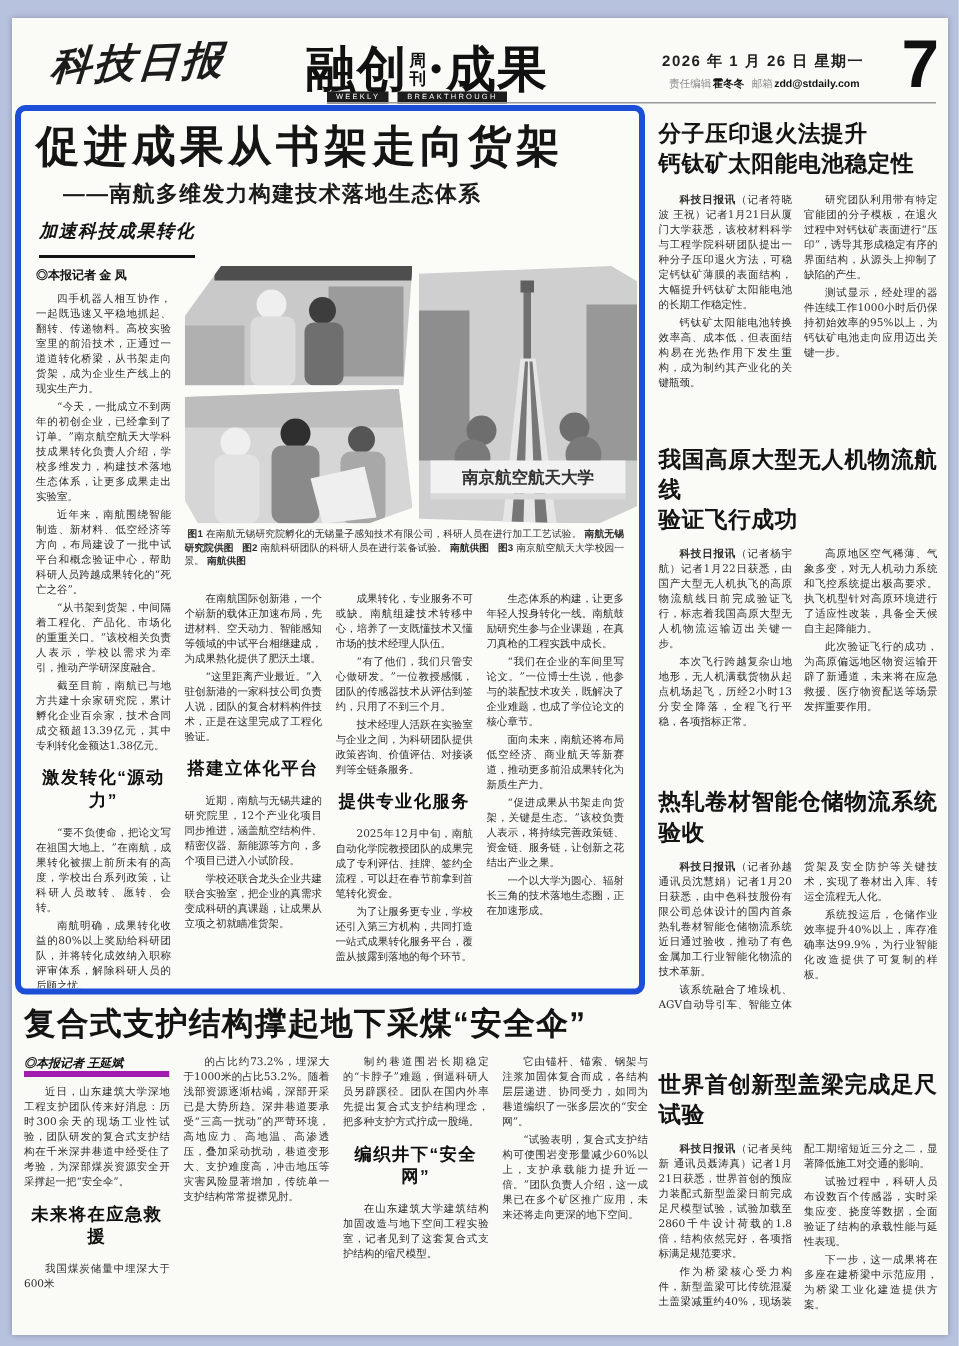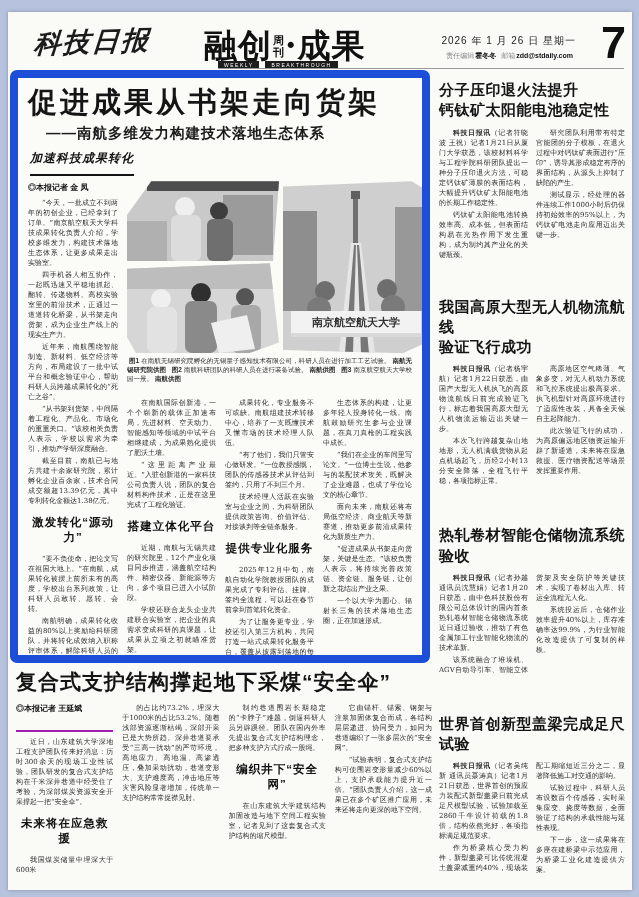--- a/index.html
+++ b/index.html
@@ -12,26 +12,26 @@
     font-weight:700;font-style:italic;transform:skewX(-6deg) rotate(-2deg);color:#1c1c1c;letter-spacing:2px;}
   .section-title{position:absolute;left:196px;top:12px;color:#111;font-family:"DejaVu Serif",serif;
     font-weight:900;font-size:33px;letter-spacing:1px;display:flex;align-items:center;}
   .section-small{display:inline-flex;flex-direction:column;font-size:11px;font-weight:700;
     line-height:1.05;margin:0 1px;letter-spacing:0;}
   .bars{position:absolute;left:210px;top:49px;display:flex;gap:6px;}
   .bar{background:#1d1d1d;color:#fff;font-size:5px;letter-spacing:1.5px;line-height:8px;height:8px;
     padding:0 6px;text-align:center;}
   .head-rule{position:absolute;left:210px;right:8px;top:56px;border-top:1px solid #9a9a9a;}
   .dateblock{position:absolute;right:56px;top:22px;text-align:right;color:#222;}
-  .date-line{font-size:10px;font-weight:400;letter-spacing:1px;}
+  .date-line{font-size:10px;font-weight:700;letter-spacing:1px;}
   .editor-line{font-size:7px;margin-top:3px;color:#888;}
   .editor-line b{color:#111;margin:0 3px 0 1px;}
   .pagenum{position:absolute;right:6px;top:8px;font-size:45px;font-weight:900;color:#101010;line-height:1;}
   
-  .feature{position:absolute;left:2px;top:58px;width:420px;height:593px;border:8px solid #1d4ed8;
+  .feature{position:absolute;left:2px;top:58px;width:420px;height:593px;border:4px solid #1d4ed8;
     border-radius:7px;background:#fbfbf8;padding:8px 10px;box-sizing:border-box;overflow:hidden;}
   .f-headline{font-size:29px;font-weight:900;color:#151515;letter-spacing:3px;line-height:1.15;}
   .f-subtitle{font-size:14.5px;font-weight:800;color:#1b1b1b;margin:5px 0 0 18px;letter-spacing:1px;}
   .f-tag{display:inline-block;font-size:12px;font-weight:900;font-style:italic;color:#141414;
     border-bottom:2.5px solid #141414;padding-bottom:7px;margin:7px 0 5px 2px;letter-spacing:1px;}
   .f-body{display:flex;gap:9px;}
   .smalltext p{font-size:7px;line-height:10px;color:#2d2d2d;text-align:justify;margin:0 0 2px;
     text-indent:2em;font-family:"DejaVu Serif",serif;}
   .f-col1{width:90px;height:482px;overflow:hidden;flex:none;}
   .byline{font-size:8px;font-weight:700;color:#111;margin:1px 0 5px;}
@@ -42,22 +42,22 @@
   .caption{height:26px;overflow:hidden;margin-top:3px;}
   .caption p{font-size:6.5px;line-height:9px;color:#2d2d2d;text-align:justify;margin:0;}
   .caption b{margin:0 2px;}
   .f-cols{display:flex;gap:9px;height:276px;overflow:hidden;margin-top:16px;}
   .f-cols .col{flex:1;min-width:0;overflow:hidden;}
   
   .bottom-article{position:absolute;left:2px;top:656px;width:422px;}
   .b-headline{font-size:21px;font-weight:900;color:#141414;letter-spacing:1px;margin:0 0 7px 6px;}
   .b-cols{display:flex;gap:9px;height:186px;overflow:hidden;margin-left:6px;}
   .b-cols .col{flex:1;min-width:0;overflow:hidden;}
-  .b-byline{font-size:8px;font-weight:700;color:#111;border-bottom:2px solid #a21caf;
-    padding-bottom:16px;margin-bottom:5px;}
+  .b-byline{font-size:8px;font-weight:700;color:#111;border-bottom:4px solid #a21caf;
+    padding-bottom:0;margin-bottom:5px;font-style:italic;}
   
   .right-rail{position:absolute;left:431px;top:68px;width:186px;}
   .r-article{margin-bottom:11px;}
   .r-title{font-size:15px;font-weight:900;color:#141414;line-height:1.35;white-space:pre-line;
     letter-spacing:0.5px;margin:0 0 7px;}
   .r-body{column-count:2;column-gap:8px;overflow:hidden;}
   .r-body p{font-size:7px;line-height:10px;color:#2d2d2d;text-align:justify;margin:0 0 2px;
     text-indent:2em;font-family:"DejaVu Serif",serif;}
   .r-body p.lead{text-indent:2em;}
   .r-body .lead b{font-weight:900;}
@@ -97,22 +97,22 @@
   </div>
 
   <div class="feature">
     <div class="f-headline">促进成果从书架走向货架</div>
     <div class="f-subtitle">——南航多维发力构建技术落地生态体系</div>
     <div><span class="f-tag">加速科技成果转化</span></div>
     <div class="f-body">
       <div class="f-col1 smalltext">
         <div class="byline">◎本报记者 金 凤</div>
         <div>
+            <p>四手机器人相互协作，一起既迅速又平稳地抓起、翻转、传递物料。高校实验室里的前沿技术，正通过一道道转化桥梁，从书架走向货架，成为企业生产线上的现实生产力。</p>
             <p>“今天，一批成立不到两年的初创企业，已经拿到了订单。”南京航空航天大学科技成果转化负责人介绍，学校多维发力，构建技术落地生态体系，让更多成果走出实验室。</p>
-            <p>四手机器人相互协作，一起既迅速又平稳地抓起、翻转、传递物料。高校实验室里的前沿技术，正通过一道道转化桥梁，从书架走向货架，成为企业生产线上的现实生产力。</p>
             <p>近年来，南航围绕智能制造、新材料、低空经济等方向，布局建设了一批中试平台和概念验证中心，帮助科研人员跨越成果转化的“死亡之谷”。</p>
             <p>“从书架到货架，中间隔着工程化、产品化、市场化的重重关口。”该校相关负责人表示，学校以需求为牵引，推动产学研深度融合。</p>
             <p>截至目前，南航已与地方共建十余家研究院，累计孵化企业百余家，技术合同成交额超13.39亿元，其中专利转化金额达1.38亿元。</p>
           </div>
         <div class="subhead">激发转化“源动力”</div>
         <div>
             <p>“要不负使命，把论文写在祖国大地上。”在南航，成果转化被摆上前所未有的高度，学校出台系列政策，让科研人员敢转、愿转、会转。</p>
             <p>南航明确，成果转化收益的80%以上奖励给科研团队，并将转化成效纳入职称评审体系，解除科研人员的后顾之忧。</p>
           </div>
       </div>

